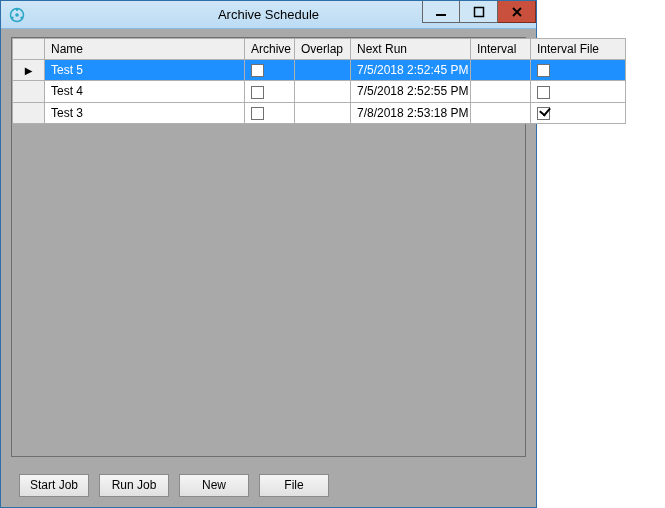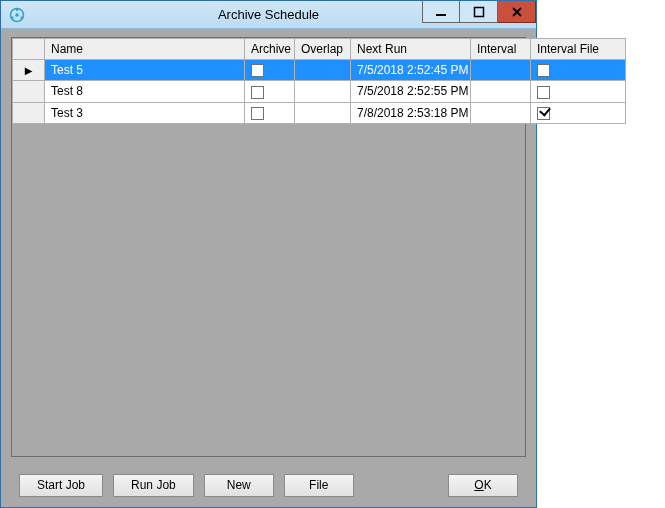--- a/index.html
+++ b/index.html
@@ -152,21 +152,21 @@
     padding: 0 18px;
     gap:10px;
   }
   .footer .spacer { flex:1; }
   button.btn {
     min-width:70px;
     height:23px;
     font: 12px "Segoe UI", Tahoma, sans-serif;
     background: linear-gradient(#f5f5f5,#e1e1e1);
     border:1px solid #8a8a8a;
-    padding: 0 17px;
+    padding: 0 10px;
     cursor:pointer;
   }
   button.btn u { text-decoration: underline; }
 </style>
 </head>
 <body>
 
 <div class="window">
 
   <div class="titlebar">
@@ -229,21 +229,21 @@
             <td>Test 5</td>
             <td class="center"><span class="chk"></span></td>
             <td></td>
             <td>7/5/2018 2:52:45 PM</td>
             <td></td>
             <td class="center"><span class="chk"></span></td>
             <td></td>
           </tr>
           <tr>
             <td class="rowhdr"></td>
-            <td>Test 8</td>
+            <td>Test 4</td>
             <td class="center"><span class="chk"></span></td>
             <td></td>
             <td>7/5/2018 2:52:55 PM</td>
             <td></td>
             <td class="center"><span class="chk"></span></td>
             <td></td>
           </tr>
           <tr>
             <td class="rowhdr"></td>
             <td>Test 3</td>
@@ -257,16 +257,15 @@
         </tbody>
     </table>
   </div>
 
   <div class="footer">
     <button class="btn">Start Job</button>
     <button class="btn">Run Job</button>
     <button class="btn">New</button>
     <button class="btn">File</button>
     <span class="spacer"></span>
-    <button class="btn"><u>O</u>K</button>
   </div>
 
 </div>
 
 </body></html>

